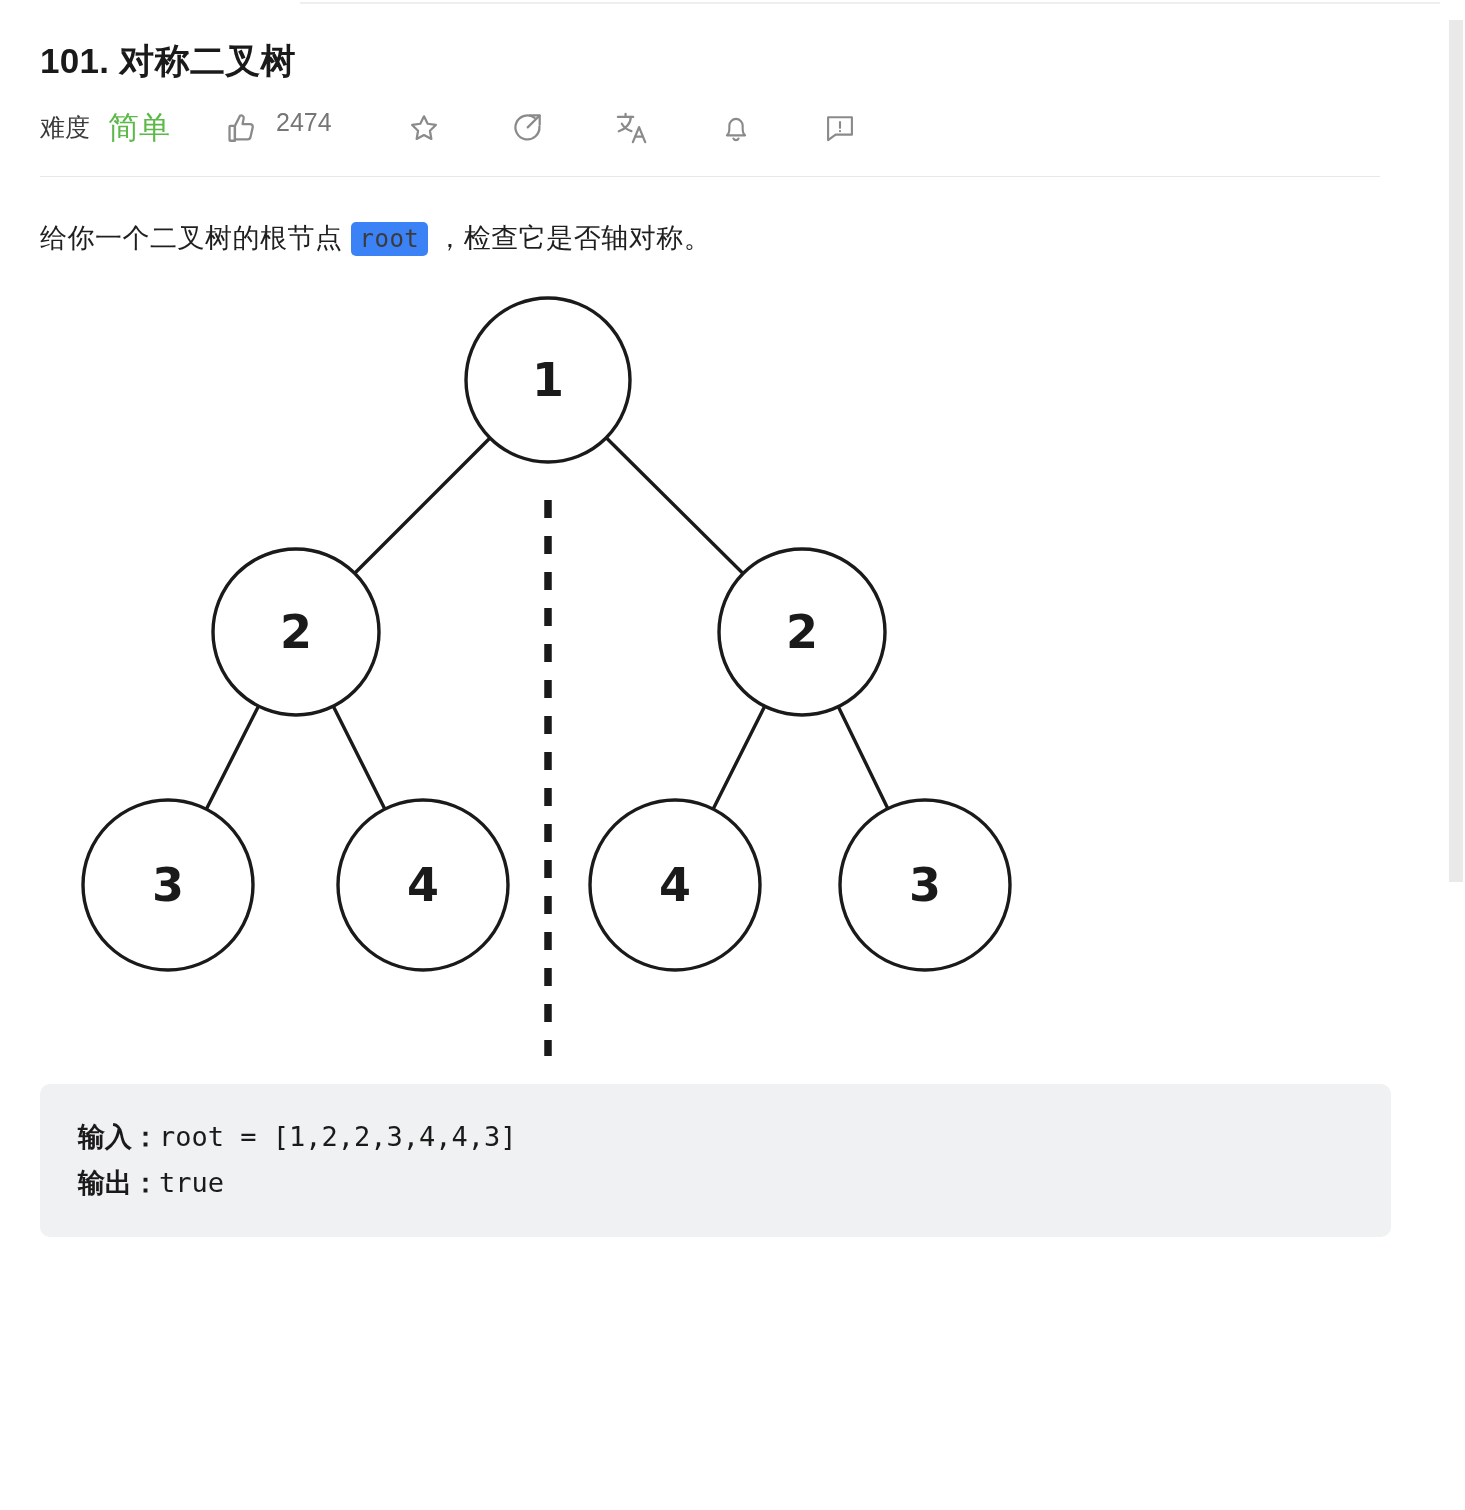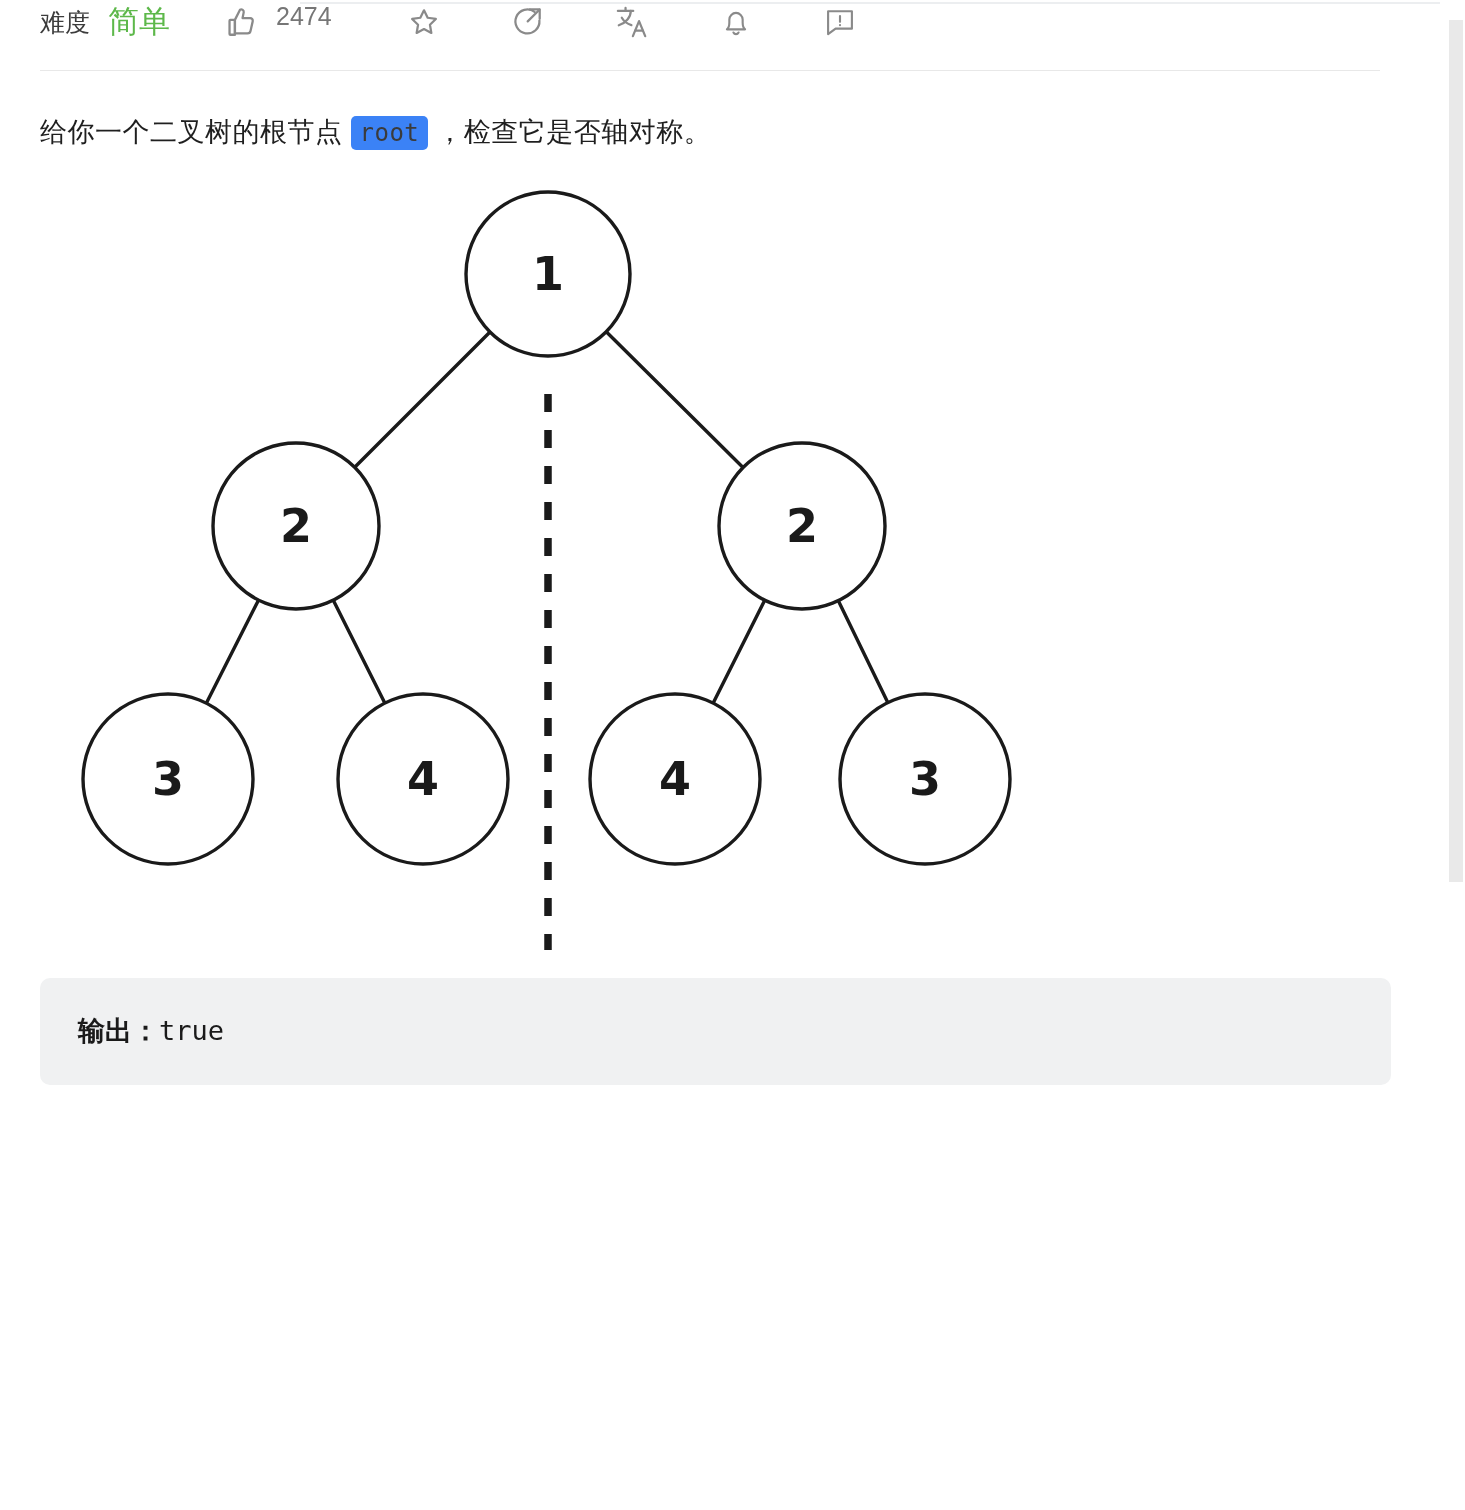--- a/index.html
+++ b/index.html
@@ -62,20 +62,21 @@
     font-weight: 600;
     letter-spacing: 0.3px;
     color: #1a1a1a;
     line-height: 1.3;
   }
 
   
   .meta-row {
     display: flex;
     align-items: center;
+    margin-top: 22px;
     height: 44px;
   }
   .meta-label {
     font-size: 25px;
     color: #3c3c3c;
     margin-right: 18px;
   }
   .difficulty {
     font-size: 31px;
     font-weight: 400;
@@ -170,20 +171,21 @@
     letter-spacing: 0.5px;
   }
 </style>
 </head>
 <body>
 
 <div id="top-rule"></div>
 
 <div id="content">
 
+  <h1 class="title">101. 对称二叉树</h1>
 
   <div class="meta-row">
 
     <span class="meta-label">难度</span>
     <span class="difficulty" style="color:#5db84a">简单</span>
 
     <span class="meta-spacer"></span>
 
     <div class="meta-item">
       <span class="icon-btn">
@@ -292,20 +294,21 @@
           </g>
           <g>
             <circle cx="885" cy="597" r="85" fill="#ffffff" stroke="#1a1a1a" stroke-width="3.4"></circle>
             <text x="885" y="597" text-anchor="middle" dominant-baseline="central" font-family="&quot;DejaVu Sans&quot;, &quot;Liberation Sans&quot;, sans-serif" font-size="46" font-weight="700" fill="#1a1a1a">3</text>
           </g>
         </g>
     </svg>
   </div>
 
   <div class="code-block">
+    <div class="code-line"><b>输入：</b><span>root = [1,2,2,3,4,4,3]</span></div>
     <div class="code-line"><b>输出：</b><span>true</span></div>
   </div>
 
 
 </div>
 
 <div id="scrollbar-track">
   <div id="scrollbar-thumb"></div>
 </div>
 

